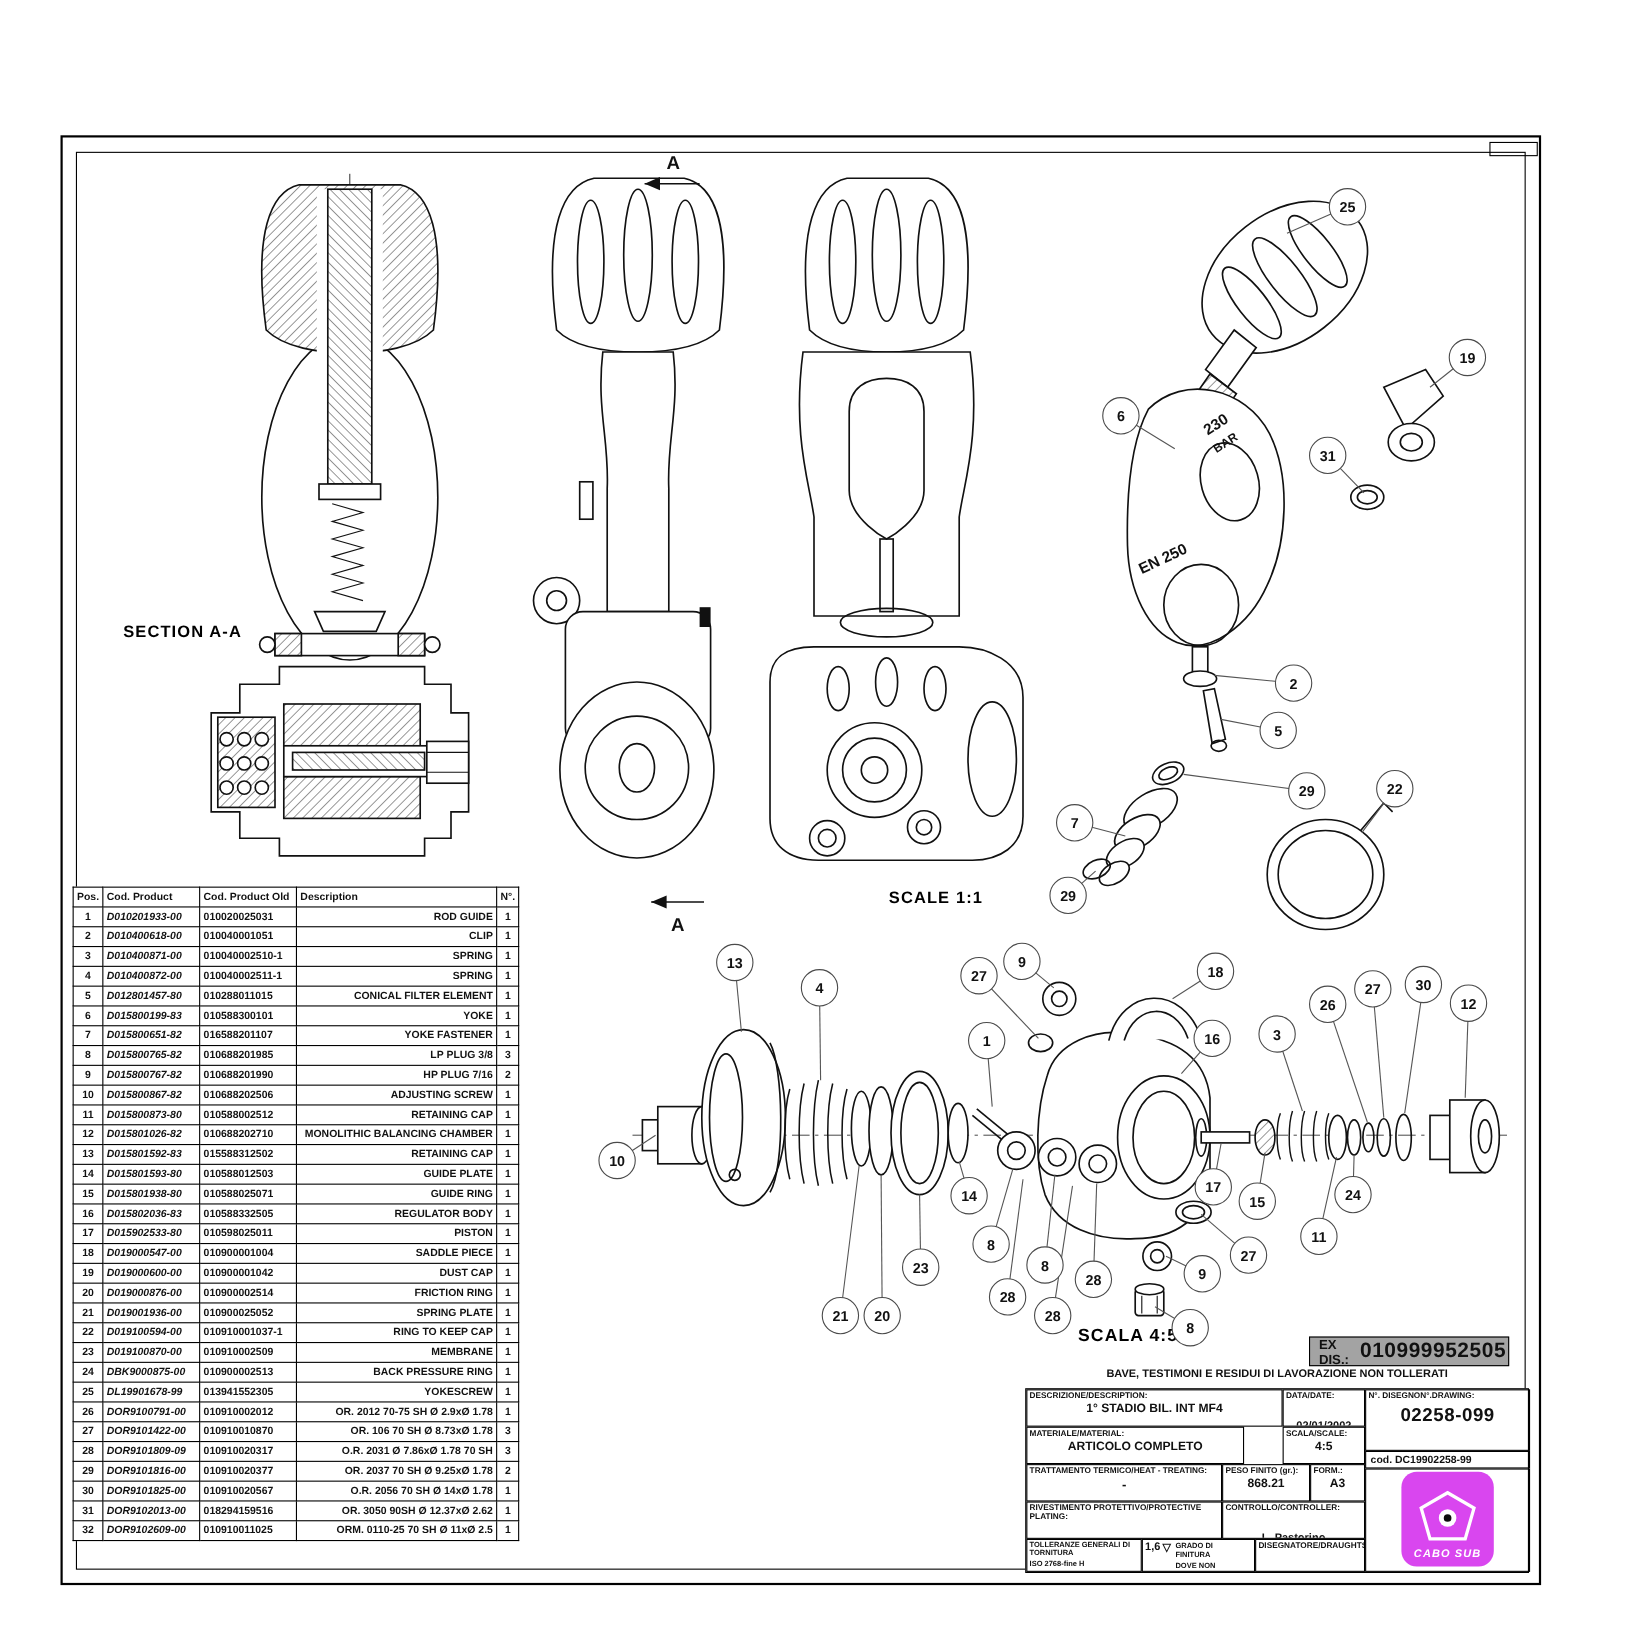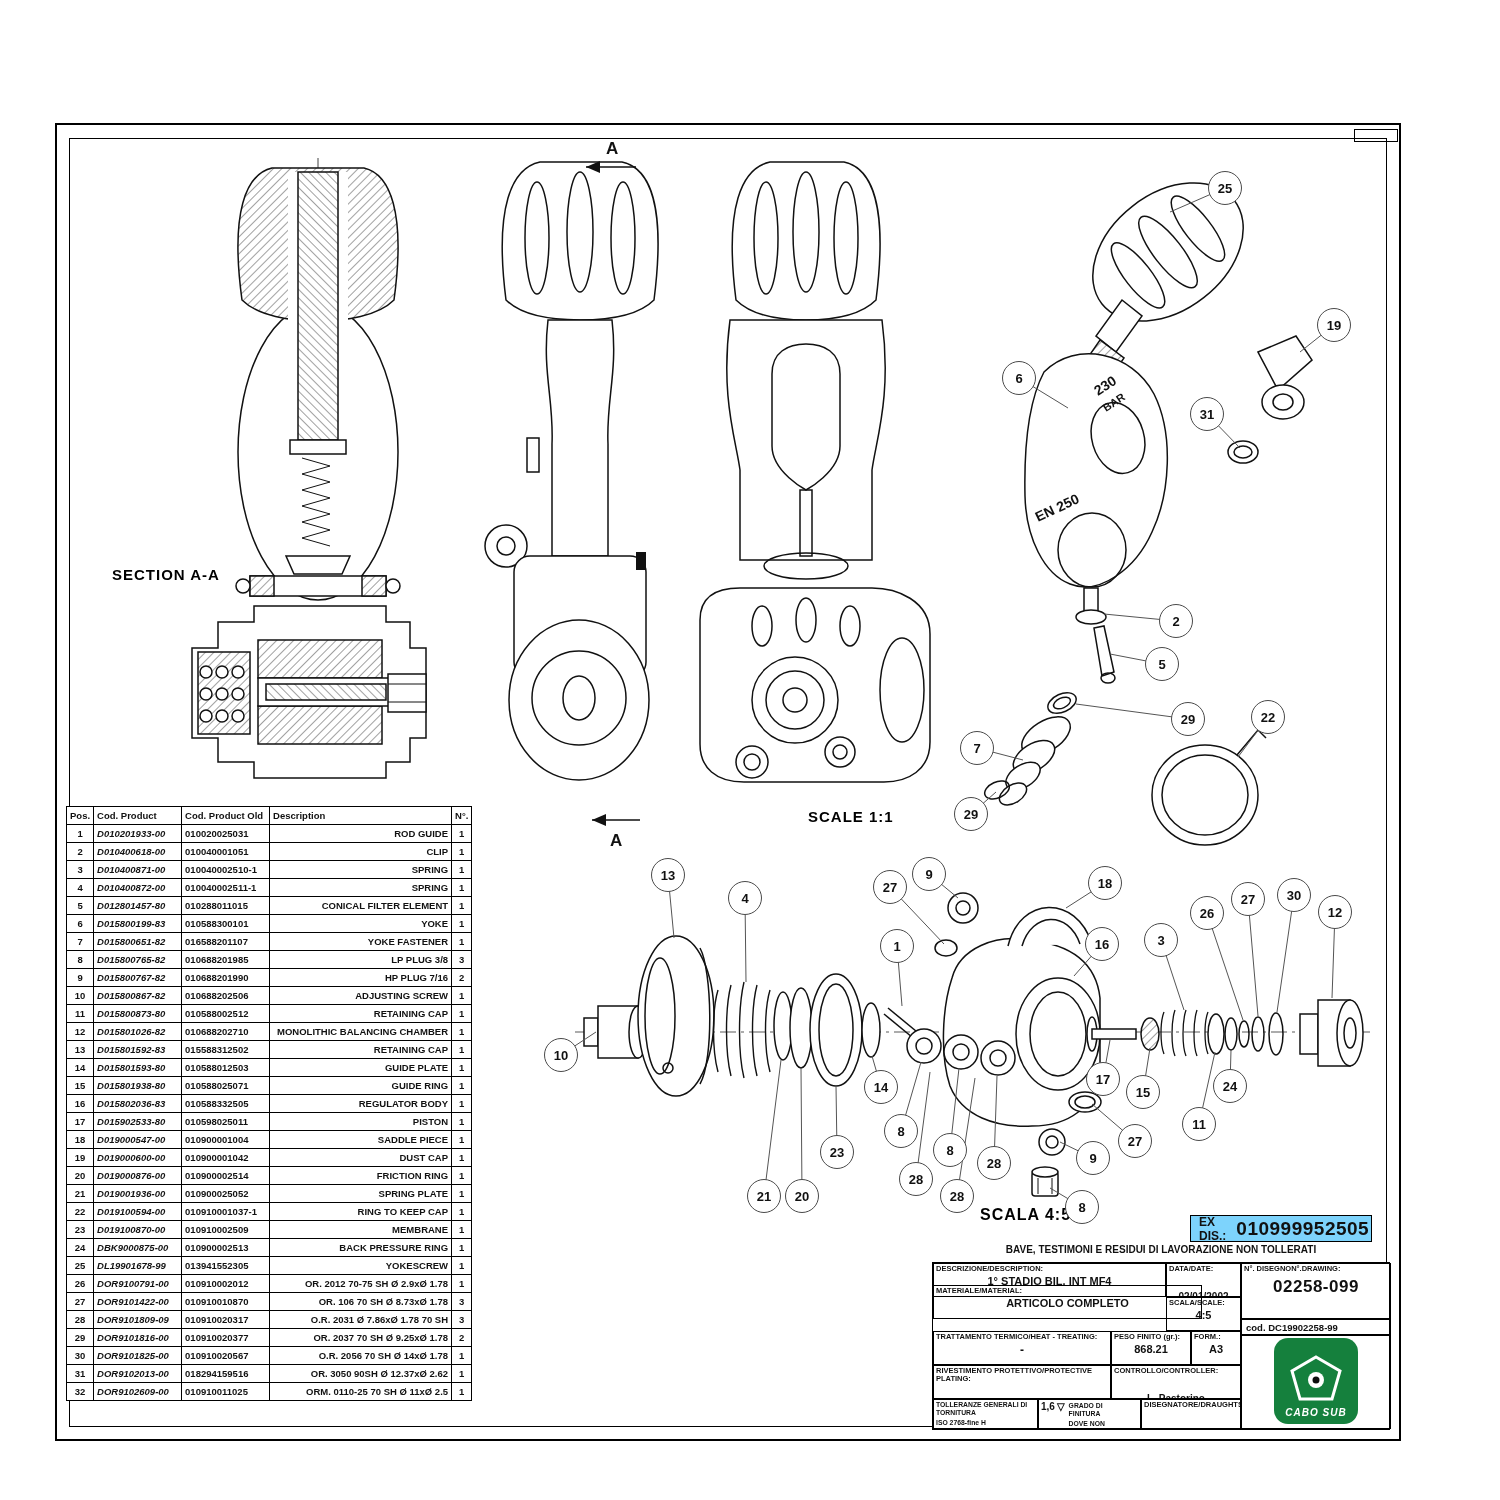--- a/index.html
+++ b/index.html
@@ -23,42 +23,42 @@
 
   .parts-table { position:absolute; left:66px; top:806px; border-collapse:collapse; background:#fff; z-index:6; }
   .parts-table th, .parts-table td { border:1px solid #000; font-size:9.5px; font-weight:bold; padding:0 3px; height:18px; white-space:nowrap; line-height:1; }
   .parts-table th { text-align:left; }
   .parts-table td:nth-child(1) { text-align:center; width:26px; }
   .parts-table td:nth-child(2) { width:88px;font-style:italic; }
   .parts-table td:nth-child(3) { width:88px; }
   .parts-table td:nth-child(4) { width:182px;text-align:right; }
   .parts-table td:nth-child(5) { text-align:center; width:16px; }
 
-  .exdis-box { position:absolute; left:1190px; top:1215px; width:182px; height:27px; border:1.5px solid #000; background:#7dd3fc;
+  .exdis-box { position:absolute; left:1190px; top:1215px; width:182px; height:27px; border:1.5px solid #000; background:#a3a3a3;
                display:flex; align-items:center; gap:10px; padding:0 8px; z-index:6; }
   .exdis-box .l { font-size:12px; font-weight:bold; }
   .exdis-box .v { font-size:19px; font-weight:bold; letter-spacing:0.5px; }
 
   .bave-line { position:absolute; left:932px; top:1244px; width:458px; height:16px; text-align:center;
                font-size:10px; font-weight:bold; z-index:6; }
 
   .tb { position:absolute; left:932px; top:1262px; width:458px; height:168px; border:1.5px solid #000; background:#fff; z-index:6; }
   .tbc { position:absolute; border:1px solid #000; overflow:hidden; }
   .tbl { display:block; font-size:7.5px; font-weight:bold; padding:1px 2px 0 2px; line-height:1.1; }
   .tbv { display:block; text-align:center; font-weight:bold; font-size:11px; margin-top:2px; }
   .tbv.small { font-size:10px;margin-top:18px; }
   .tbv.big { font-size:17px; letter-spacing:0.5px; margin-top:4px; }
   .tbv.dash { font-size:12px; }
   .cod-line { font-size:9.5px; font-weight:bold; padding:2px 4px; display:block; }
   .tol-line { font-size:6.8px; font-weight:bold; padding:1px 2px; display:block; line-height:1.2; }
   .finish-row { display:flex; align-items:flex-start; gap:2px; padding:1px 2px; }
   .finish-mark { font-size:10px; font-weight:bold; }
 
   .logo-cell { display:flex; align-items:flex-end; justify-content:center; }
-  .logo-box { width:84px; height:86px; background:#15803d; border-radius:14px; margin-bottom:4px;
+  .logo-box { width:84px; height:86px; background:#d946ef; border-radius:14px; margin-bottom:4px;
               display:flex; flex-direction:column; align-items:center; justify-content:flex-end; }
   .logo-text { color:#fff; font-size:10px; font-weight:bold; font-style:italic; letter-spacing:1px; margin-bottom:6px; }
 </style>
 </head>
 <body>
 
 <div class="frame-outer">
   <div class="frame-inner"></div>
   <div class="corner-mark"></div>
 </div>
@@ -582,21 +582,21 @@
     <span class="tbv">1° STADIO BIL. INT MF4</span>
   </div>
   <div class="tbc" style="left:233px;top:0;width:75px;height:34px;">
     <span class="tbl">DATA/DATE:</span>
     <span class="tbv small">02/01/2002</span>
   </div>
   <div class="tbc" style="left:308px;top:0;width:150px;height:56px;">
     <span class="tbl">N°. DISEGNON°.DRAWING:</span>
     <span class="tbv big">02258-099</span>
   </div>
-  <div class="tbc" style="left:0;top:22px;width:269px;height:34px;">
+  <div class="tbc" style="left:0;top:34px;width:198px;height:34px;">
     <span class="tbl">MATERIALE/MATERIAL:</span>
     <span class="tbv">ARTICOLO COMPLETO</span>
   </div>
   <div class="tbc" style="left:233px;top:34px;width:75px;height:34px;">
     <span class="tbl">SCALA/SCALE:</span>
     <span class="tbv">4:5</span>
   </div>
   <div class="tbc" style="left:308px;top:56px;width:150px;height:16px;">
     <span class="cod-line">cod. DC19902258-99</span>
   </div>

